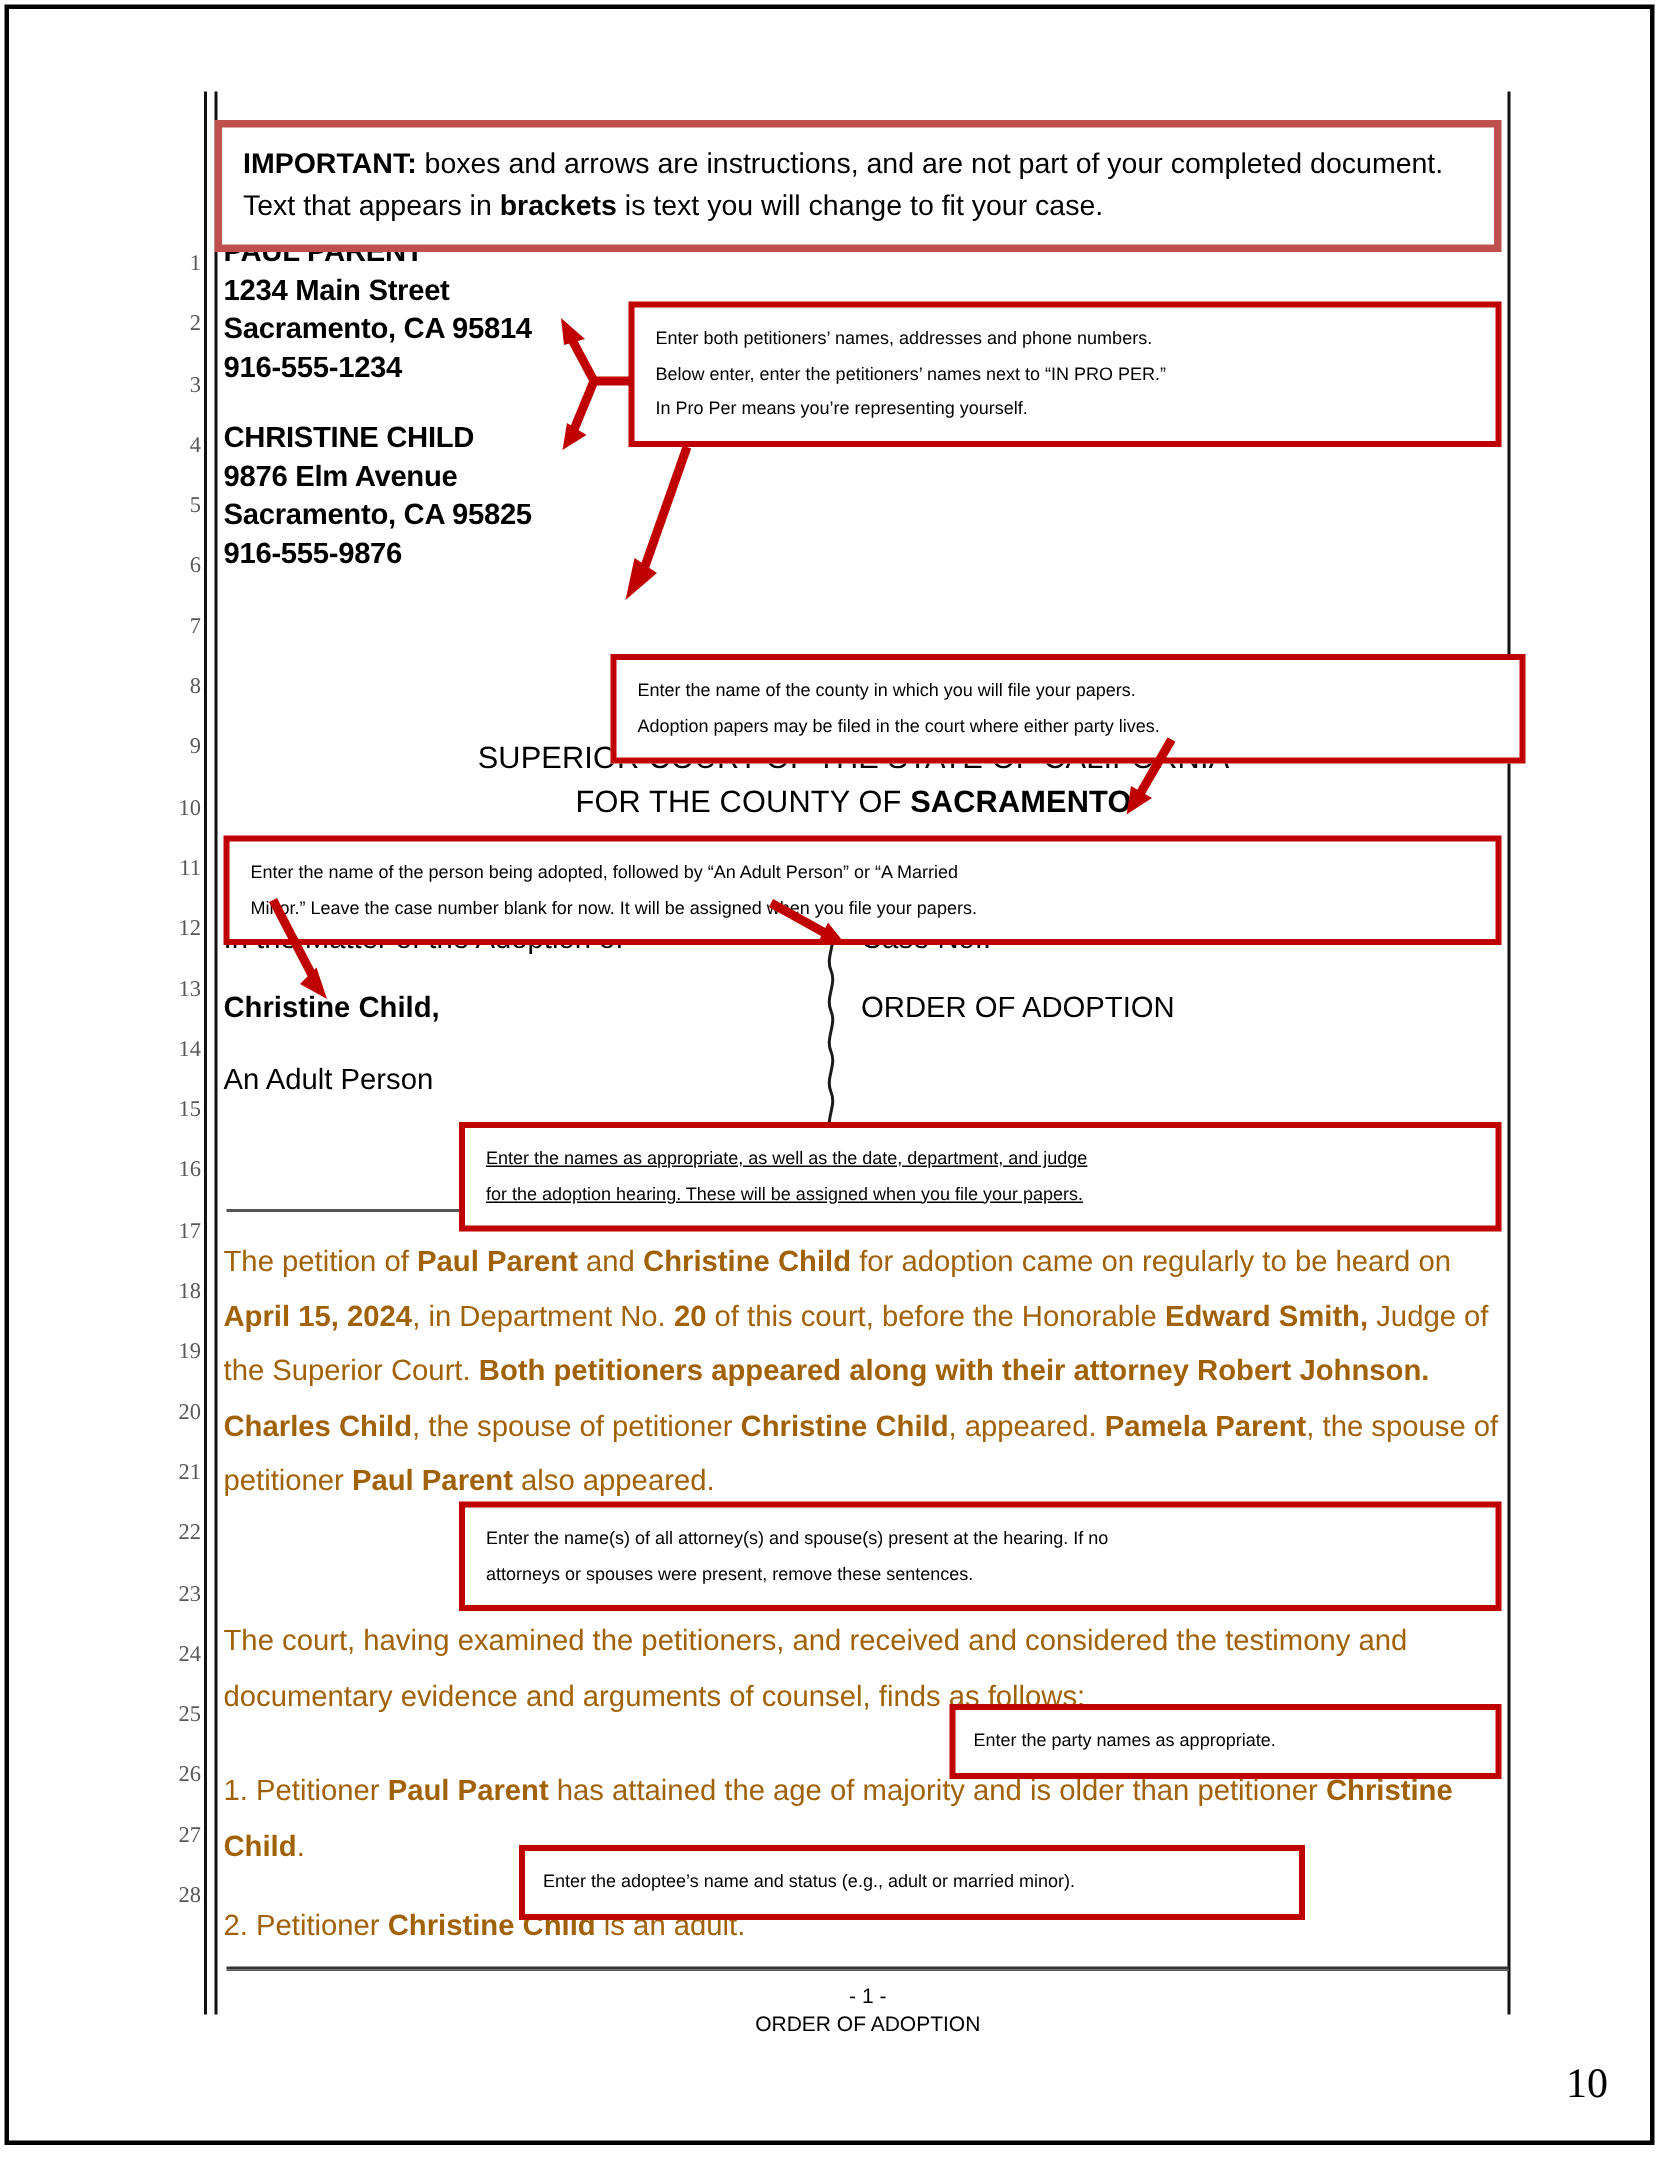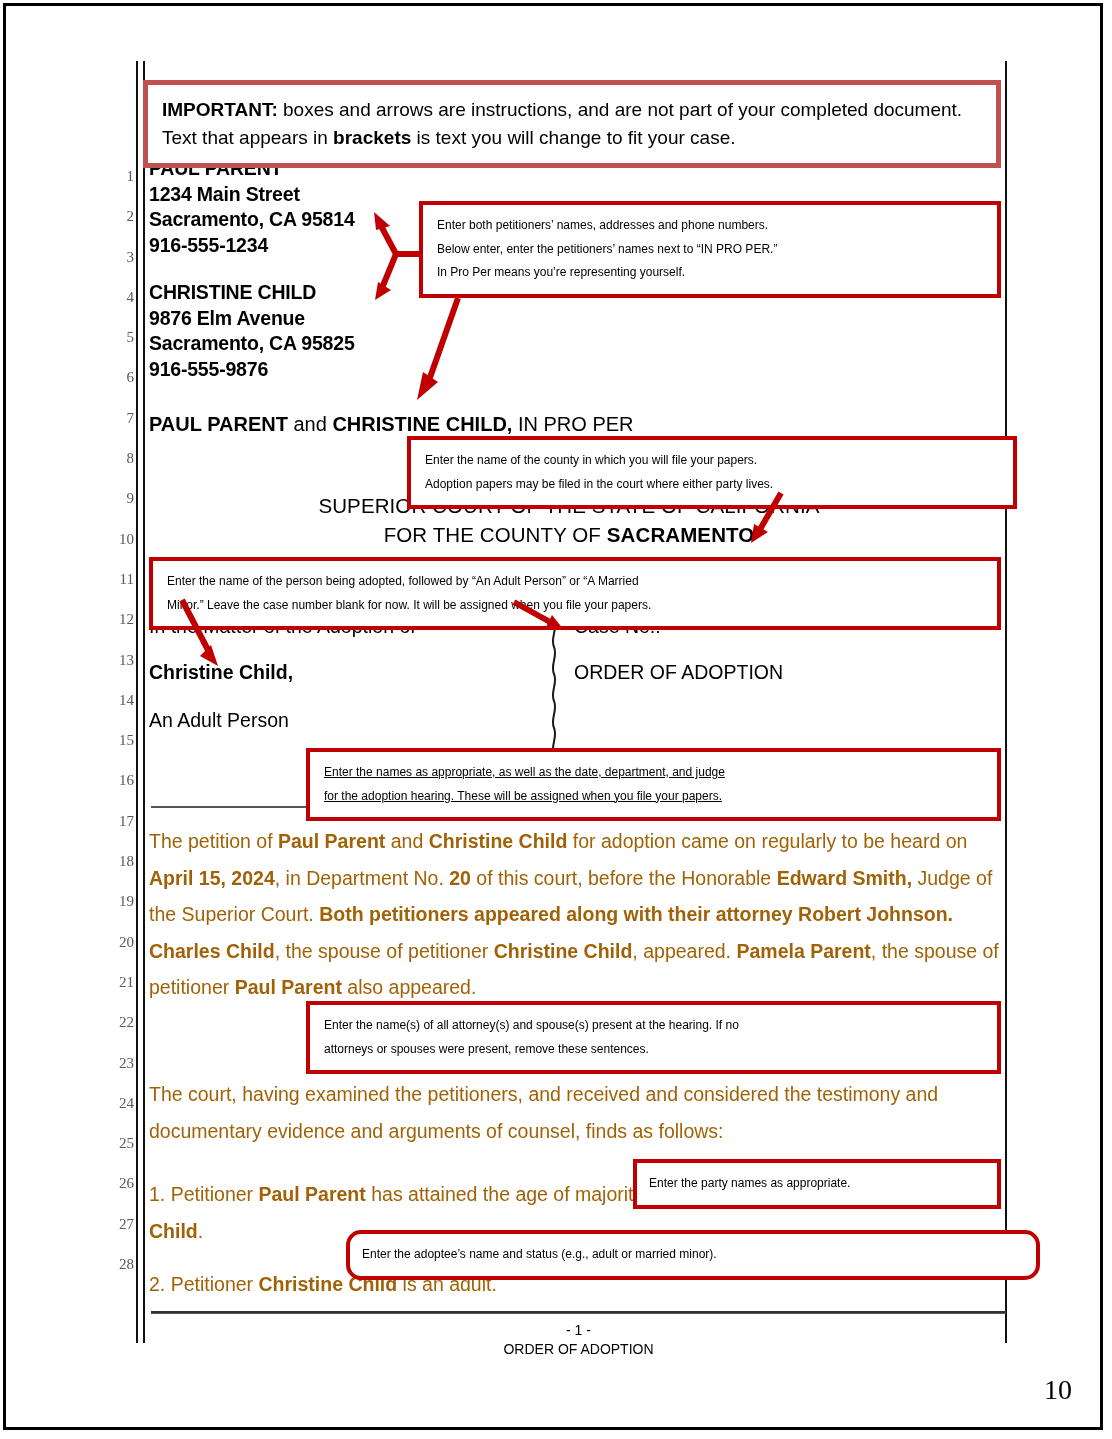--- a/index.html
+++ b/index.html
@@ -58,22 +58,22 @@
     padding:9px 12px 9px 14px;}
   .cal.red{border:4px solid #c00000;}
   .cal.salmon{border:5px solid #c0504d;font-size:19px;line-height:28px;padding:11px 14px;}
 
   .cal-important{left:137px;top:74px;width:858px;}
   .cal-petitioners{left:413px;top:195px;width:582px;}
   .cal-county{left:401px;top:430px;width:610px;}
   .cal-adoptee{left:143px;top:551px;width:852px;}
   .cal-hearing{left:300px;top:742px;width:695px;text-decoration:underline;}
   .cal-attorneys{left:300px;top:995px;width:695px;}
-  .cal-party{left:627px;top:1130px;width:368px;padding:9px 12px;margin-top:23px;}
-  .cal-status{left:340px;top:1224px;width:694px;padding:9px 12px;border-radius:15px;}
+  .cal-party{left:627px;top:1130px;width:368px;padding:9px 12px;}
+  .cal-status{left:340px;top:1224px;width:524px;padding:9px 12px;}
 
   svg.arrow{position:absolute;overflow:visible;}
   .pgnum{position:absolute;right:40px;top:1374px;font-family:"Liberation Serif", serif;font-size:28px;color:#000;}
 </style>
 </head>
 <body>
 
 <div class="page-frame">
 
   <div class="rule-left-a"></div>
@@ -118,23 +118,20 @@
       <span>1234 Main Street</span><br>
       <span>Sacramento, CA 95814</span><br>
       <span>916-555-1234</span>
       <span class="gap"></span>
       <span>CHRISTINE CHILD</span><br>
       <span>9876 Elm Avenue</span><br>
       <span>Sacramento, CA 95825</span><br>
       <span>916-555-9876</span>
     </div>
 
-    <div class="txt propper">
-      <b>PAUL PARENT</b><span> and </span><b>CHRISTINE CHILD,</b><span> IN PRO PER</span>
-    </div>
 
     <div class="txt court-head">
       <span>SUPERIOR COURT OF THE STATE OF CALIFORNIA</span><br>
       <span>FOR THE COUNTY OF </span><b>SACRAMENTO</b>
     </div>
 
     <div class="caption-block">
       <div class="txt cap-left">
         <span>In the Matter of the Adoption of</span>
         <span class="adoptee">Christine Child,</span>

